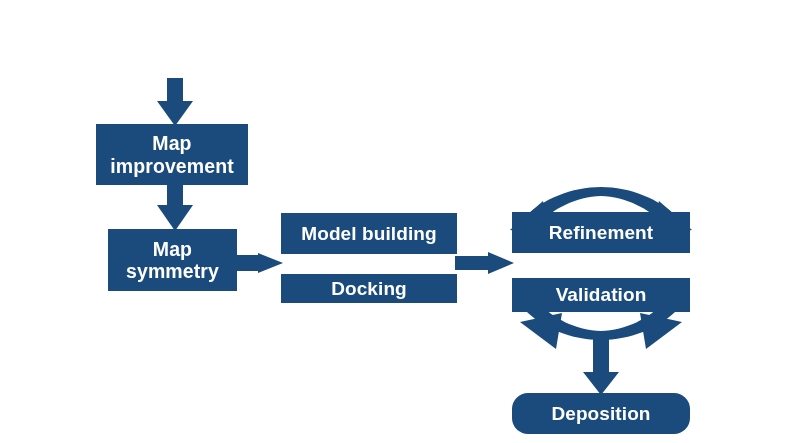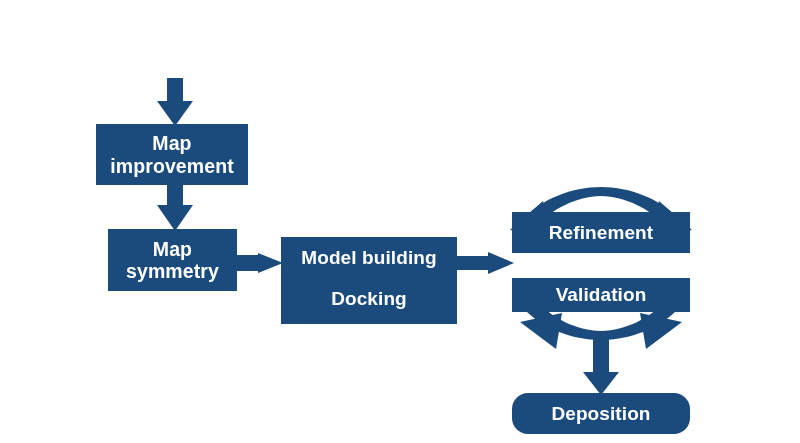--- a/index.html
+++ b/index.html
@@ -124,25 +124,25 @@
   <div class="node two-line" style="left:96px; top:124px; width:152px; height:61px;">
     <span class="node-label">Map
 improvement</span>
   </div>
 
   <div class="node two-line" style="left:108px; top:229px; width:129px; height:62px;">
     <span class="node-label">Map
 symmetry</span>
   </div>
 
-  <div class="node" style="left:281px; top:213px; width:176px; height:41px;margin-top:24px;">
+  <div class="node" style="left:281px; top:213px; width:176px; height:41px;">
     <span class="node-label">Model building</span>
   </div>
 
-  <div class="node" style="left:281px; top:274px; width:176px; height:50px;">
+  <div class="node" style="left:281px; top:274px; width:176px; height:29px;">
     <span class="node-label">Docking</span>
   </div>
 
   <div class="node" style="left:512px; top:212px; width:178px; height:41px;">
     <span class="node-label">Refinement</span>
   </div>
 
   <div class="node" style="left:512px; top:278px; width:178px; height:34px;">
     <span class="node-label">Validation</span>
   </div>

